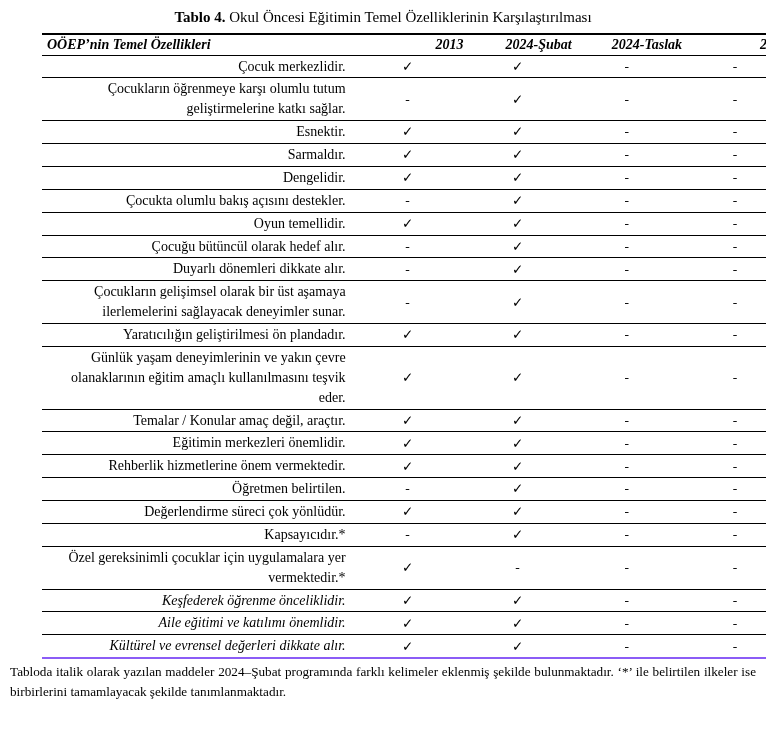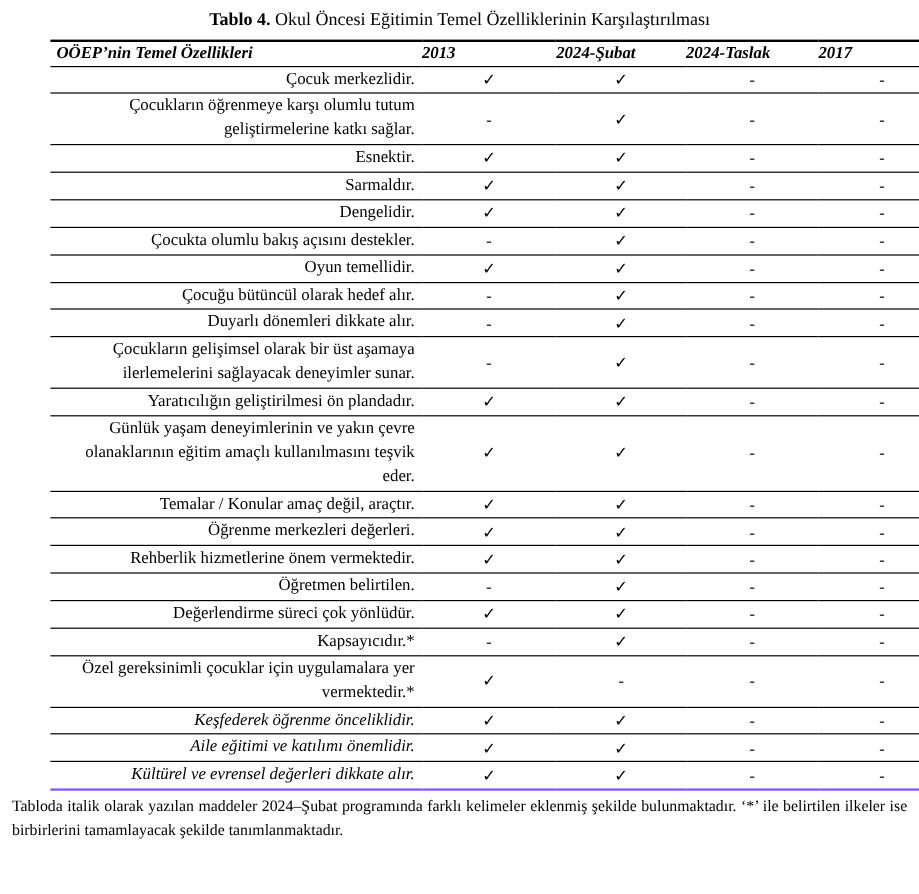--- a/index.html
+++ b/index.html
@@ -39,21 +39,21 @@
     font-style: italic;
     border-bottom: 1.5px solid #000;
     padding: 2px 0 2px 0;
     font-size: 14px;
   }
   table.cmp thead th.feat {
     text-align: left;
     padding-left: 5px;
   }
   table.cmp thead th.val {
-    text-align: left;
+    text-align: right;
   }
   table.cmp tbody td {
     border-bottom: 1px solid #000;
     padding: 1px 0;
     line-height: 1.42;
     vertical-align: middle;
   }
   table.cmp tbody tr:last-child td {
     border-bottom: none;
   }
@@ -189,21 +189,21 @@
           <td class="val">-</td>
         </tr>
         <tr>
           <td class="feat">Temalar / Konular amaç değil, araçtır.</td>
           <td class="val">✓</td>
           <td class="val">✓</td>
           <td class="val">-</td>
           <td class="val">-</td>
         </tr>
         <tr>
-          <td class="feat">Öğrenme merkezleri değerleri.</td>
+          <td class="feat">Eğitimin merkezleri önemlidir.</td>
           <td class="val">✓</td>
           <td class="val">✓</td>
           <td class="val">-</td>
           <td class="val">-</td>
         </tr>
         <tr>
           <td class="feat">Rehberlik hizmetlerine önem vermektedir.</td>
           <td class="val">✓</td>
           <td class="val">✓</td>
           <td class="val">-</td>

